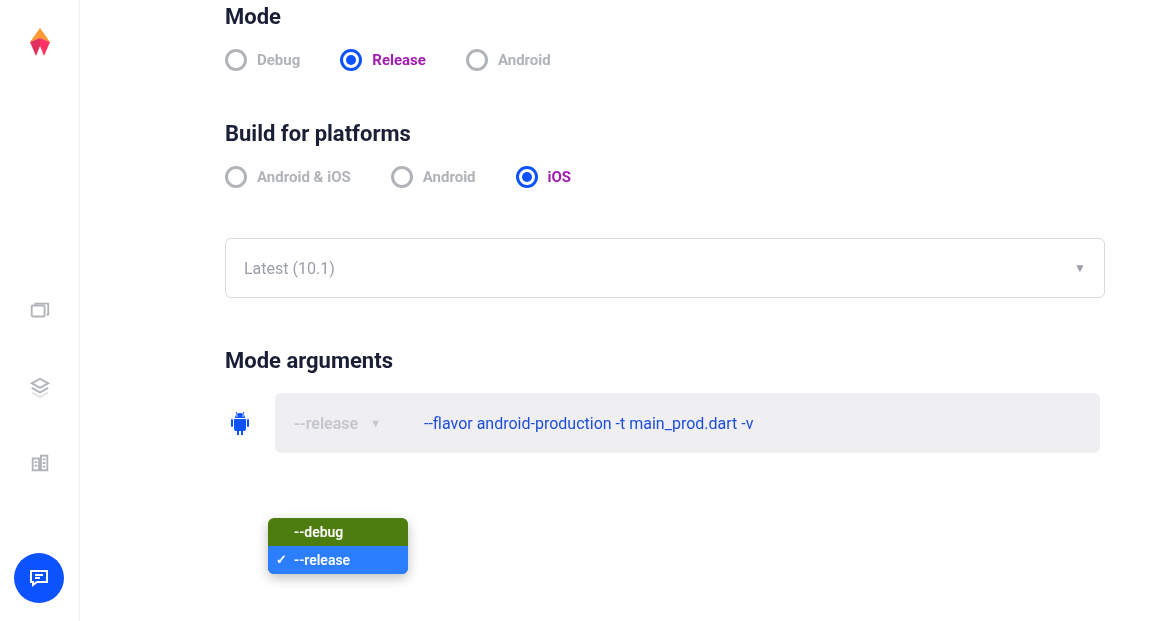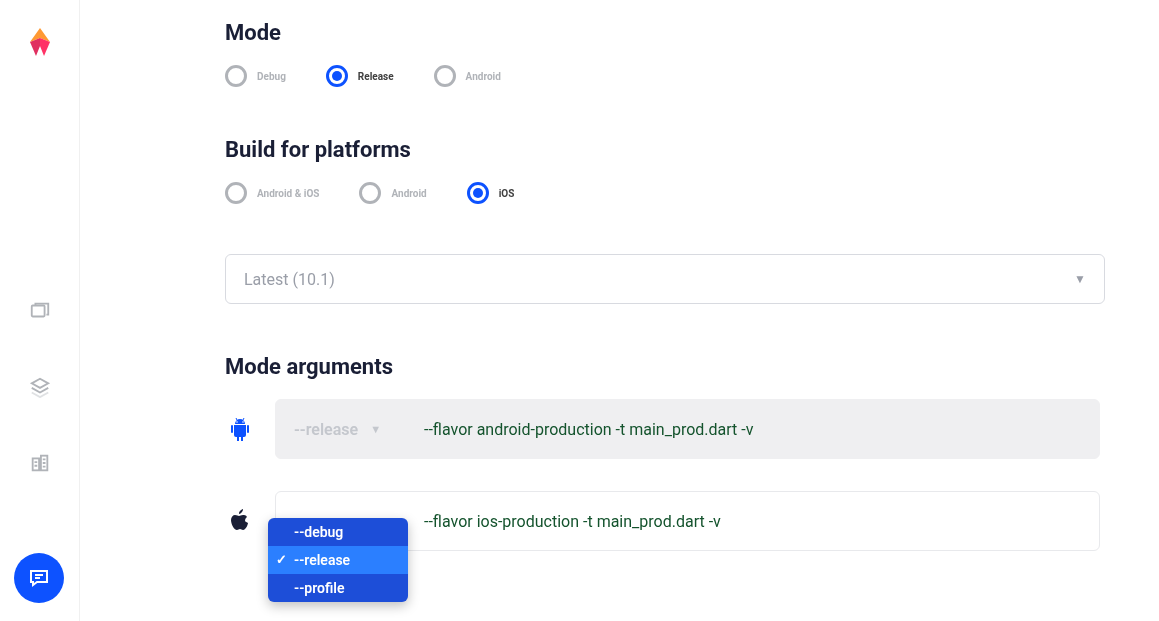--- a/index.html
+++ b/index.html
@@ -9,37 +9,37 @@
   .sidebar-icons { position: absolute; top: 300px; display: flex; flex-direction: column; align-items: center; gap: 50px; }
   .sidebar-icon { color: #b0b3b8; }
   .chat-btn { position: absolute; bottom: 18px; left: 14px; width: 50px; height: 50px; border-radius: 50%; background: #0d52ff; display: flex; align-items: center; justify-content: center; }
   .main { position: absolute; left: 80px; top: 0; right: 0; padding-left: 145px; padding-top: 0; }
   .section-title { font-size: 22px; font-weight: 700; color: #1a1f36; margin-bottom: 20px; }
   .radio-row { display: flex; gap: 40px; margin-bottom: 50px; }
   .radio-item { display: flex; align-items: center; gap: 10px; cursor: pointer; }
   .radio-circle { width: 22px; height: 22px; border-radius: 50%; border: 3px solid #b0b3b8; display: flex; align-items: center; justify-content: center; }
   .radio-circle.selected { border-color: #0d52ff; }
   .radio-dot { width: 10px; height: 10px; border-radius: 50%; background: #0d52ff; }
-  .radio-label { font-size: 10px; font-weight: 700; color: #b0b3b8; }
-  .radio-label.selected { color: #404040; }
-  .xcode-select { width: 880px; height: 50px; border: 1px solid #d8dae0; border-radius: 6px; display: flex; align-items: center; justify-content: space-between; padding: 0 18px; margin-bottom: 50px; cursor: pointer; }
+  .radio-label { font-size: 15px; font-weight: 700; color: #b0b3b8; }
+  .radio-label.selected { color: #a21caf; }
+  .xcode-select { width: 880px; height: 60px; border: 1px solid #d8dae0; border-radius: 6px; display: flex; align-items: center; justify-content: space-between; padding: 0 18px; margin-bottom: 50px; cursor: pointer; }
   .xcode-value { color: #9a9ea8; font-size: 16px; }
   .tri-down { color: #9a9ea8; font-size: 12px; }
   .build-row { display: flex; align-items: center; gap: 20px; margin-bottom: 32px; }
   .platform-icon { width: 30px; display: flex; justify-content: center; }
   .arg-box { display: flex; align-items: center; width: 825px; height: 60px; border: 1px solid #e8e9ec; border-radius: 6px; padding-left: 18px; position: relative; }
   .arg-box.disabled { background: #efeff1; border-color: #efeff1; }
   .arg-mode { color: #c4c7cd; font-size: 16px; font-weight: 600; display: flex; align-items: center; gap: 12px; width: 130px; }
   .arg-mode.dark { color: #9a9ea8; }
-  .arg-input { color: #14532d; font-size: 16px; }
-  .dropdown { position: absolute; left: 268px; top: 518px; width: 140px; background: #1d4ed8; border-radius: 6px; box-shadow: 0 4px 12px rgba(0,0,0,.25); overflow: hidden; z-index: 10; }
+  .arg-input { color: #1d4ed8; font-size: 16px; }
+  .dropdown { position: absolute; left: 268px; top: 518px; width: 140px; background: #4d7c0f; border-radius: 6px; box-shadow: 0 4px 12px rgba(0,0,0,.25); overflow: hidden; z-index: 10; }
   .dropdown-item { padding: 6px 12px 6px 26px; color: #fff; font-size: 14px; font-weight: 600; position: relative; cursor: pointer; }
   .dropdown-item.selected { background: #2b7fff; }
   .check { position: absolute; left: 8px; top: 6px; font-size: 13px; }
-  .section-mode { margin-top: 20px; }
+  .section-mode { margin-top: 4px; }
 </style>
 </head>
 <body>
 
 <div class="sidebar">
   <div class="logo">
     <svg width="40" height="40" viewBox="0 0 40 40">
       <path d="M20 4 L30 18 L20 14 L10 18 Z" fill="#ff9933"></path>
       <path d="M20 14 L30 18 L24 32 L20 22 Z" fill="#ff3366"></path>
       <path d="M20 14 L10 18 L16 32 L20 22 Z" fill="#e03060"></path>
@@ -136,42 +136,24 @@
     </div>
     <div class="arg-box disabled">
       <div class="arg-mode">
         <span>--release</span>
         <span style="font-size:11px">▼</span>
       </div>
       <span class="arg-input">--flavor android-production -t main_prod.dart -v</span>
     </div>
   </div>
 
-  <div class="build-row">
-    <div class="platform-icon">
-      <svg width="22" height="26" viewBox="0 0 22 26" fill="#1a1f36">
-          <path d="M16 13c0-3 2-4 2-4-1-2-3-2-4-2-2 0-3 1-4 1s-2-1-4-1-4 2-4 5c0 4 3 10 6 10 1 0 2-1 3-1s2 1 3 1c3 0 5-6 5-7-2-1-3-2-3-2z"></path>
-          <path d="M13 4c1-1 1-3 1-3-1 0-2 1-3 2s-1 2-1 3c1 0 2-1 3-2z"></path>
-        </svg>
-    </div>
-    <div class="arg-box">
-      <div class="arg-mode dark" style="visibility:hidden">
-        <span>--release</span>
-        <span style="font-size:11px">▼</span>
-      </div>
-      <span class="arg-input">--flavor ios-production -t main_prod.dart -v</span>
-    </div>
-  </div>
 
 </div>
 
 <div class="dropdown">
   <div class="dropdown-item">
     <span>--debug</span>
   </div>
   <div class="dropdown-item selected">
     <span class="check">✓</span>
     <span>--release</span>
   </div>
-  <div class="dropdown-item">
-    <span>--profile</span>
-  </div>
 </div>
 
 </body></html>

